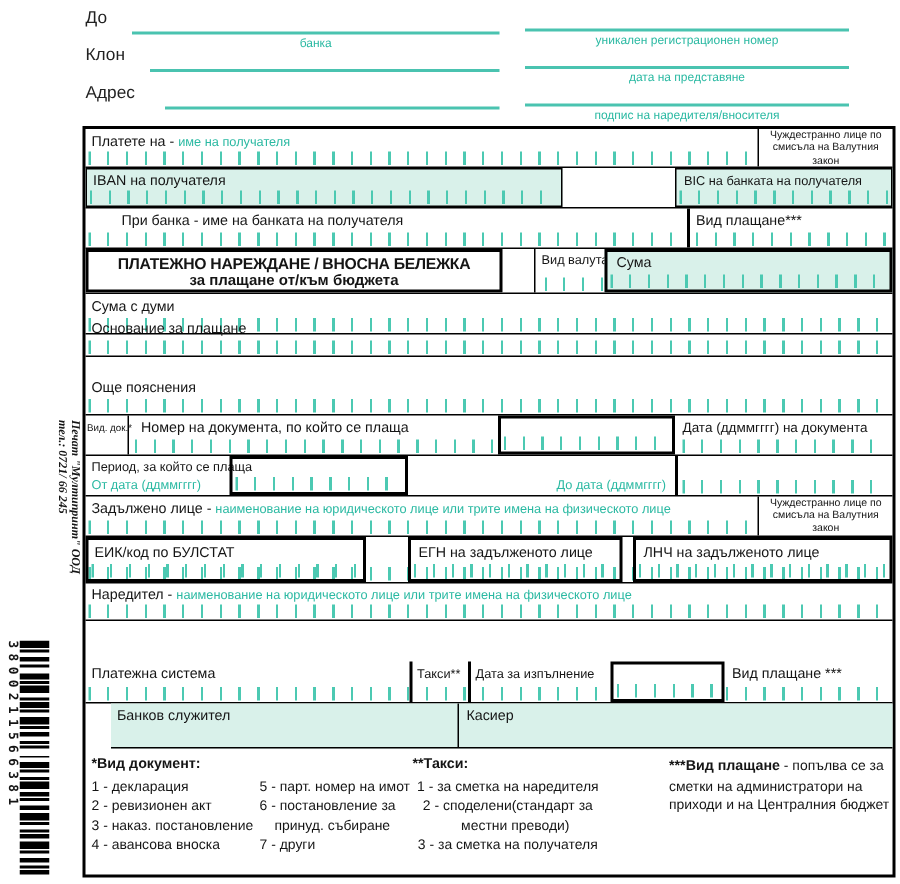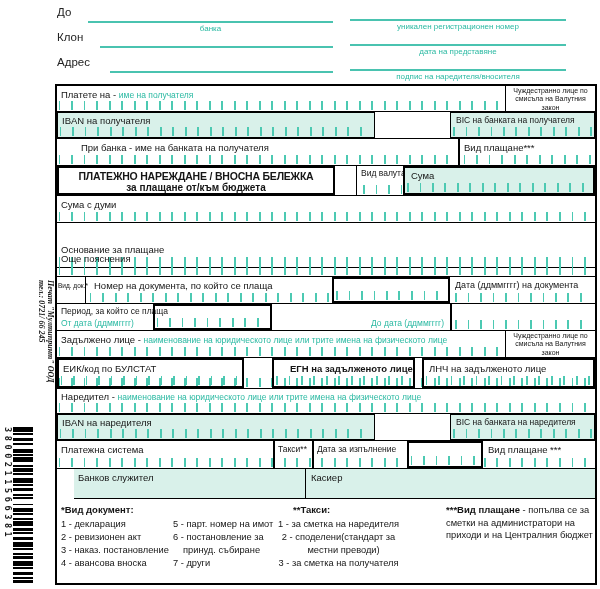--- a/index.html
+++ b/index.html
@@ -191,21 +191,21 @@
         <div class="lbl" style="left:6px;top:2px;">Сума</div>
         <div class="ticks" style="left:2px;right:2px;"></div>
       </div>
     </div>
 
     <div class="row" style="top:110px;height:27px;">
       <div class="lbl" style="left:4px;top:3px;">Сума с думи</div>
       <div class="ticks" style="left:2px;right:2px;"></div>
     </div>
 
-    <div class="row" style="top:155px;height:27px;padding-left:20px;">
+    <div class="row" style="top:125px;height:27px;padding-left:20px;">
       <div class="lbl" style="left:4px;top:3px;">Основание за плащане</div>
       <div class="ticks" style="left:2px;right:2px;"></div>
     </div>
 
     <div class="row" style="top:164px;height:27px;">
       <div class="lbl" style="left:4px;top:3px;">Още пояснения</div>
       <div class="ticks" style="left:2px;right:2px;"></div>
     </div>
 
     <div class="row" style="top:191px;height:27px;">
@@ -241,47 +241,37 @@
       <div class="cell foreign" style="left:448px;width:90px;">Чуждестранно лице по смисъла на Валутния закон</div>
     </div>
 
     <div class="row" style="top:272px;height:31px;">
       <div class="ticks" style="left:2px;right:2px;"></div>
       <div class="cell bdr2" style="left:0;width:187px;">
         <div class="lbl" style="left:4px;top:3px;">ЕИК/код по  БУЛСТАТ</div>
         <div class="ticks" style="left:2px;right:2px;"></div>
       </div>
       <div class="cell bdr2" style="left:215px;width:143px;">
-        <div class="lbl" style="left:16px;top:3px;font-weight:bold;">ЕГН на задълженото лице</div>
+        <div class="lbl" style="left:5px;top:3px;">ЕГН на задълженото лице</div>
         <div class="ticks" style="left:2px;right:2px;"></div>
       </div>
       <div class="cell bdr2" style="left:365px;right:0;">
         <div class="lbl" style="left:5px;top:3px;">ЛНЧ на задълженото лице</div>
         <div class="ticks" style="left:2px;right:2px;"></div>
       </div>
     </div>
 
     <div class="row" style="top:303px;height:25px;">
       <div class="lbl" style="left:4px;top:2px;">
         <span>Наредител -</span>
         <span class="hint">наименование на юридическото лице или трите имена на физическото лице</span>
       </div>
       <div class="ticks" style="left:2px;right:2px;"></div>
     </div>
 
-    <div class="row" style="top:328px;height:27px;">
-      <div class="cell shade bdr" style="left:0;width:318px;">
-        <div class="lbl" style="left:4px;top:2px;">IBAN на наредителя</div>
-        <div class="ticks" style="left:2px;right:2px;"></div>
-      </div>
-      <div class="cell shade bdr" style="left:393px;right:0;">
-        <div class="lbl lbl-sm" style="left:5px;top:2px;">BIC на банката на наредителя</div>
-        <div class="ticks" style="left:2px;right:2px;"></div>
-      </div>
-    </div>
 
     <div class="row" style="top:355px;height:28px;">
       <div class="ticks" style="left:2px;right:2px;"></div>
       <div class="lbl" style="left:4px;top:3px;">Платежна система</div>
       <div class="vline" style="left:216px;"></div>
       <div class="lbl lbl-sm" style="left:221px;top:3px;">Такси**</div>
       <div class="vline" style="left:255px;"></div>
       <div class="lbl lbl-sm" style="left:260px;top:3px;">Дата за изпълнение</div>
       <div class="cell bdr2" style="left:350px;width:76px;background:#fff;">
         <div class="ticks" style="left:2px;right:2px;"></div>
@@ -304,21 +294,21 @@
         <div>2 - ревизионен акт</div>
         <div>3 - наказ. постановление</div>
         <div>4 - авансова вноска</div>
       </div>
       <div class="fnote-list" style="left:116px;top:19px;">
         <div>5 - парт. номер на имот</div>
         <div>6 - постановление за</div>
         <div class="indent">принуд. събиране</div>
         <div>7 - други</div>
       </div>
-      <div class="fnote-title" style="left:236px;top:5px;text-align:center;">**Такси:</div>
+      <div class="fnote-title" style="left:218px;top:5px;text-align:center;">**Такси:</div>
       <div class="fnote-list" style="left:221px;top:19px;text-align:center;">
         <div>1 - за сметка на наредителя</div>
         <div>2 - споделени(стандарт за</div>
         <div class="indent">местни преводи)</div>
         <div>3 - за сметка на получателя</div>
       </div>
       <div class="fnote-par" style="left:389px;top:5px;width:147px;">
         <b>***Вид плащане</b><span> - попълва се за сметки на администратори на приходи и на Централния бюджет</span>
       </div>
     </div>

